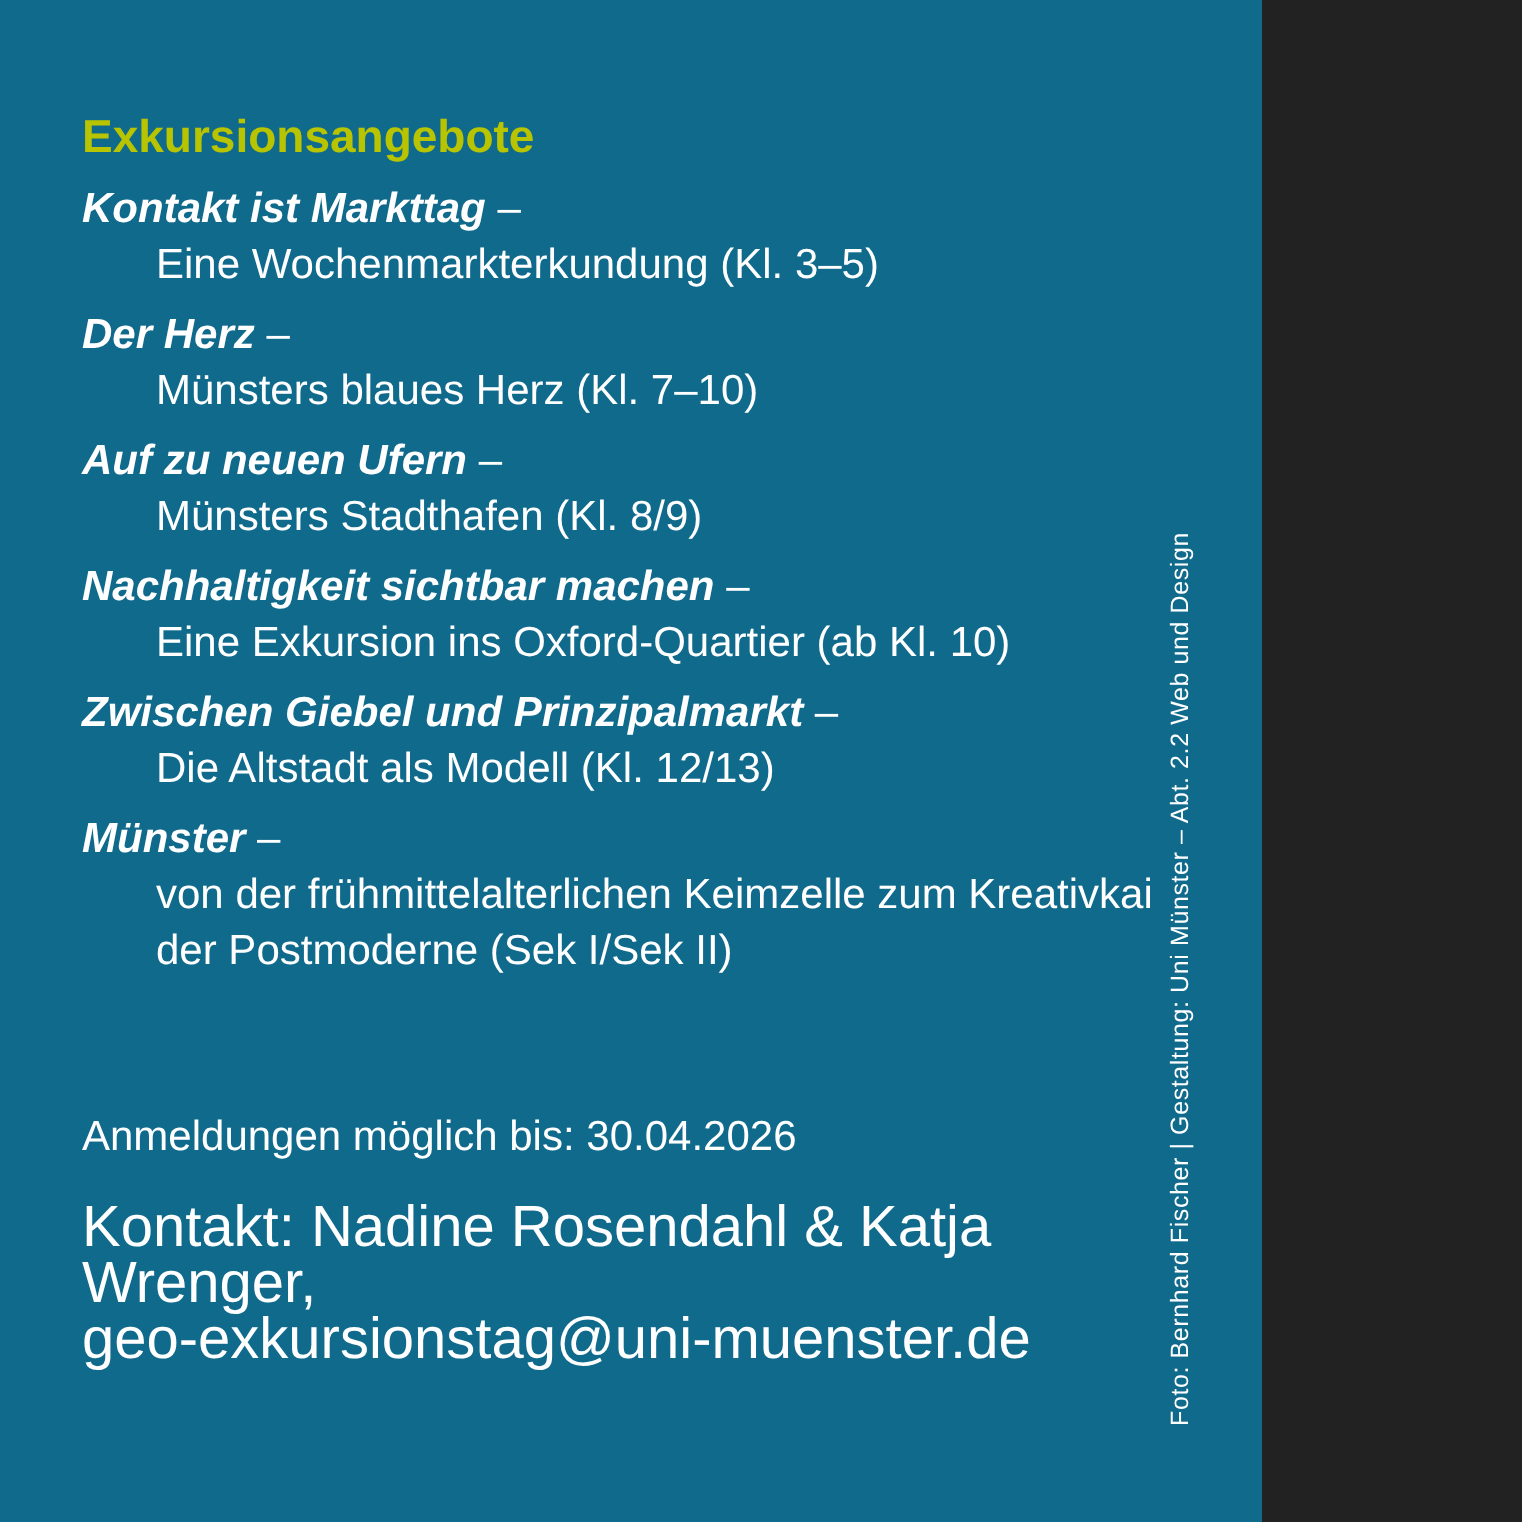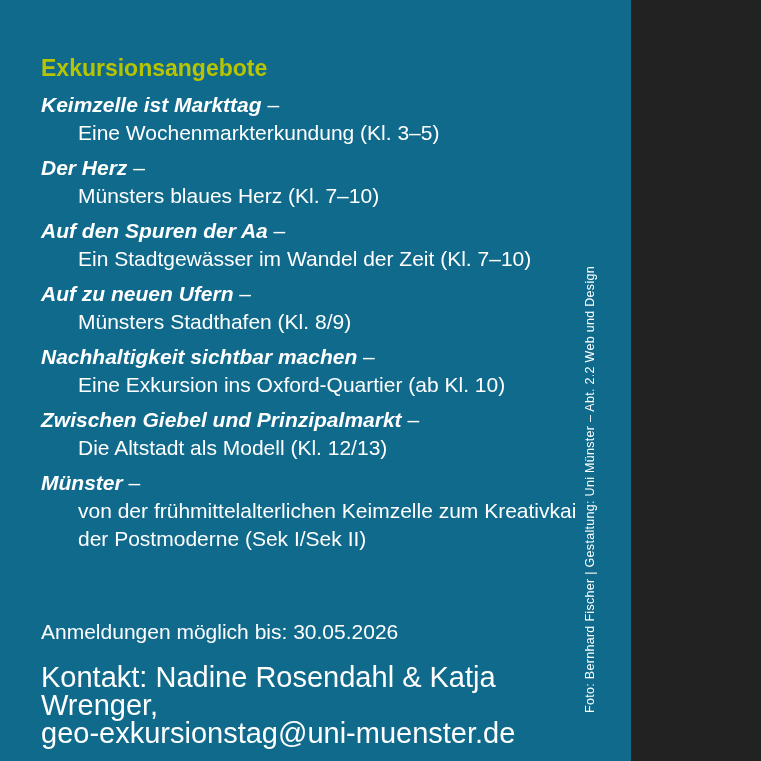--- a/index.html
+++ b/index.html
@@ -69,33 +69,29 @@
 </style>
 </head>
 <body>
 
 <div class="poster">
   <div class="content">
     <h1 class="page-title">Exkursionsangebote</h1>
 
     <div>
   <div class="offer">
-    <div class="offer-line1"><span class="offer-title">Keimzelle ist Markttag</span><span class="offer-dash"> –</span></div>
+    <div class="offer-line1"><span class="offer-title">Kontakt ist Markttag</span><span class="offer-dash"> –</span></div>
     <div class="offer-desc">Eine Wochenmarkterkundung (Kl. 3–5)</div>
   </div>
 
   <div class="offer">
     <div class="offer-line1"><span class="offer-title">Der Herz</span><span class="offer-dash"> –</span></div>
     <div class="offer-desc">Münsters blaues Herz (Kl. 7–10)</div>
   </div>
 
-  <div class="offer">
-    <div class="offer-line1"><span class="offer-title">Auf den Spuren der Aa</span><span class="offer-dash"> –</span></div>
-    <div class="offer-desc">Ein Stadtgewässer im Wandel der Zeit (Kl. 7–10)</div>
-  </div>
 
   <div class="offer">
     <div class="offer-line1"><span class="offer-title">Auf zu neuen Ufern</span><span class="offer-dash"> –</span></div>
     <div class="offer-desc">Münsters Stadthafen (Kl. 8/9)</div>
   </div>
 
   <div class="offer">
     <div class="offer-line1"><span class="offer-title">Nachhaltigkeit sichtbar machen</span><span class="offer-dash"> –</span></div>
     <div class="offer-desc">Eine Exkursion ins Oxford-Quartier (ab Kl. 10)</div>
   </div>
@@ -104,21 +100,21 @@
     <div class="offer-line1"><span class="offer-title">Zwischen Giebel und Prinzipalmarkt</span><span class="offer-dash"> –</span></div>
     <div class="offer-desc">Die Altstadt als Modell (Kl. 12/13)</div>
   </div>
 
   <div class="offer">
     <div class="offer-line1"><span class="offer-title">Münster</span><span class="offer-dash"> –</span></div>
     <div class="offer-desc">von der frühmittelalterlichen Keimzelle zum Kreativkai der Postmoderne (Sek I/Sek II)</div>
   </div>
 </div>
 
-    <p class="deadline">Anmeldungen möglich bis: 30.05.2026</p>
+    <p class="deadline">Anmeldungen möglich bis: 30.04.2026</p>
 
     <p class="contact">
       <span>Kontakt: Nadine Rosendahl &amp; Katja Wrenger,</span><br>
       <span>geo-exkursionstag@uni-muenster.de</span>
     </p>
   </div>
 
   <div class="credits">Foto: Bernhard Fischer | Gestaltung: Uni Münster – Abt. 2.2  Web und Design</div>
 </div>
 

